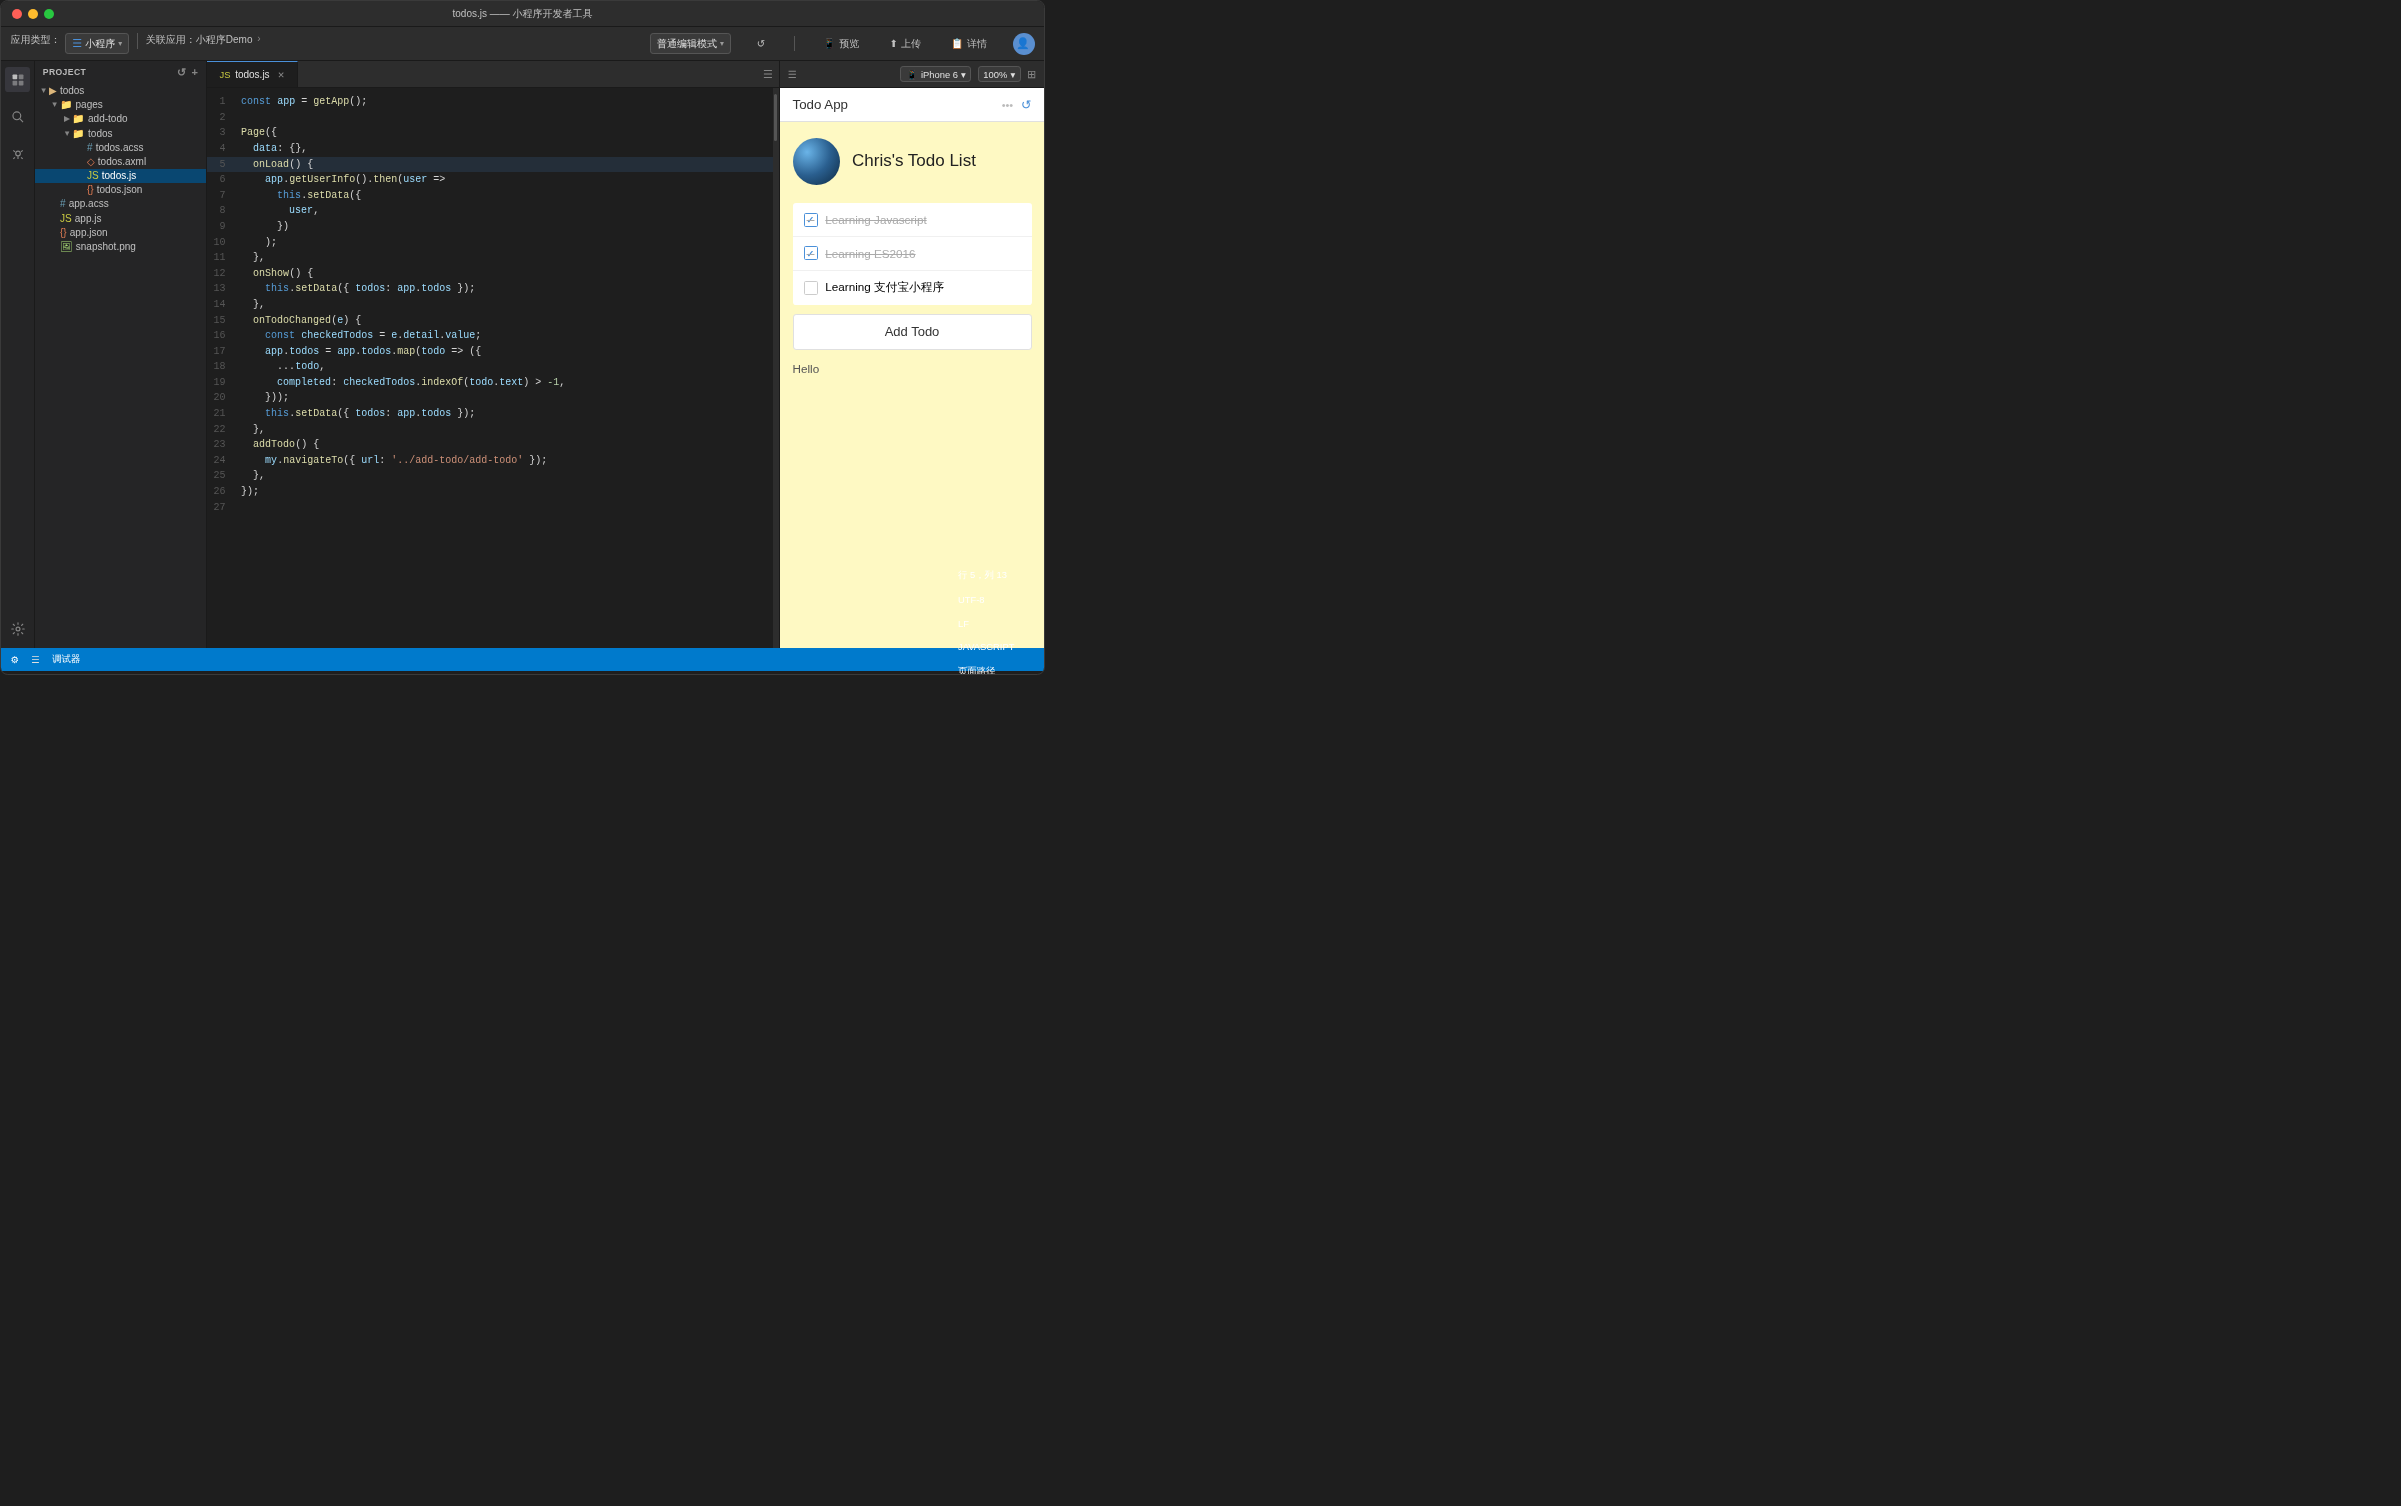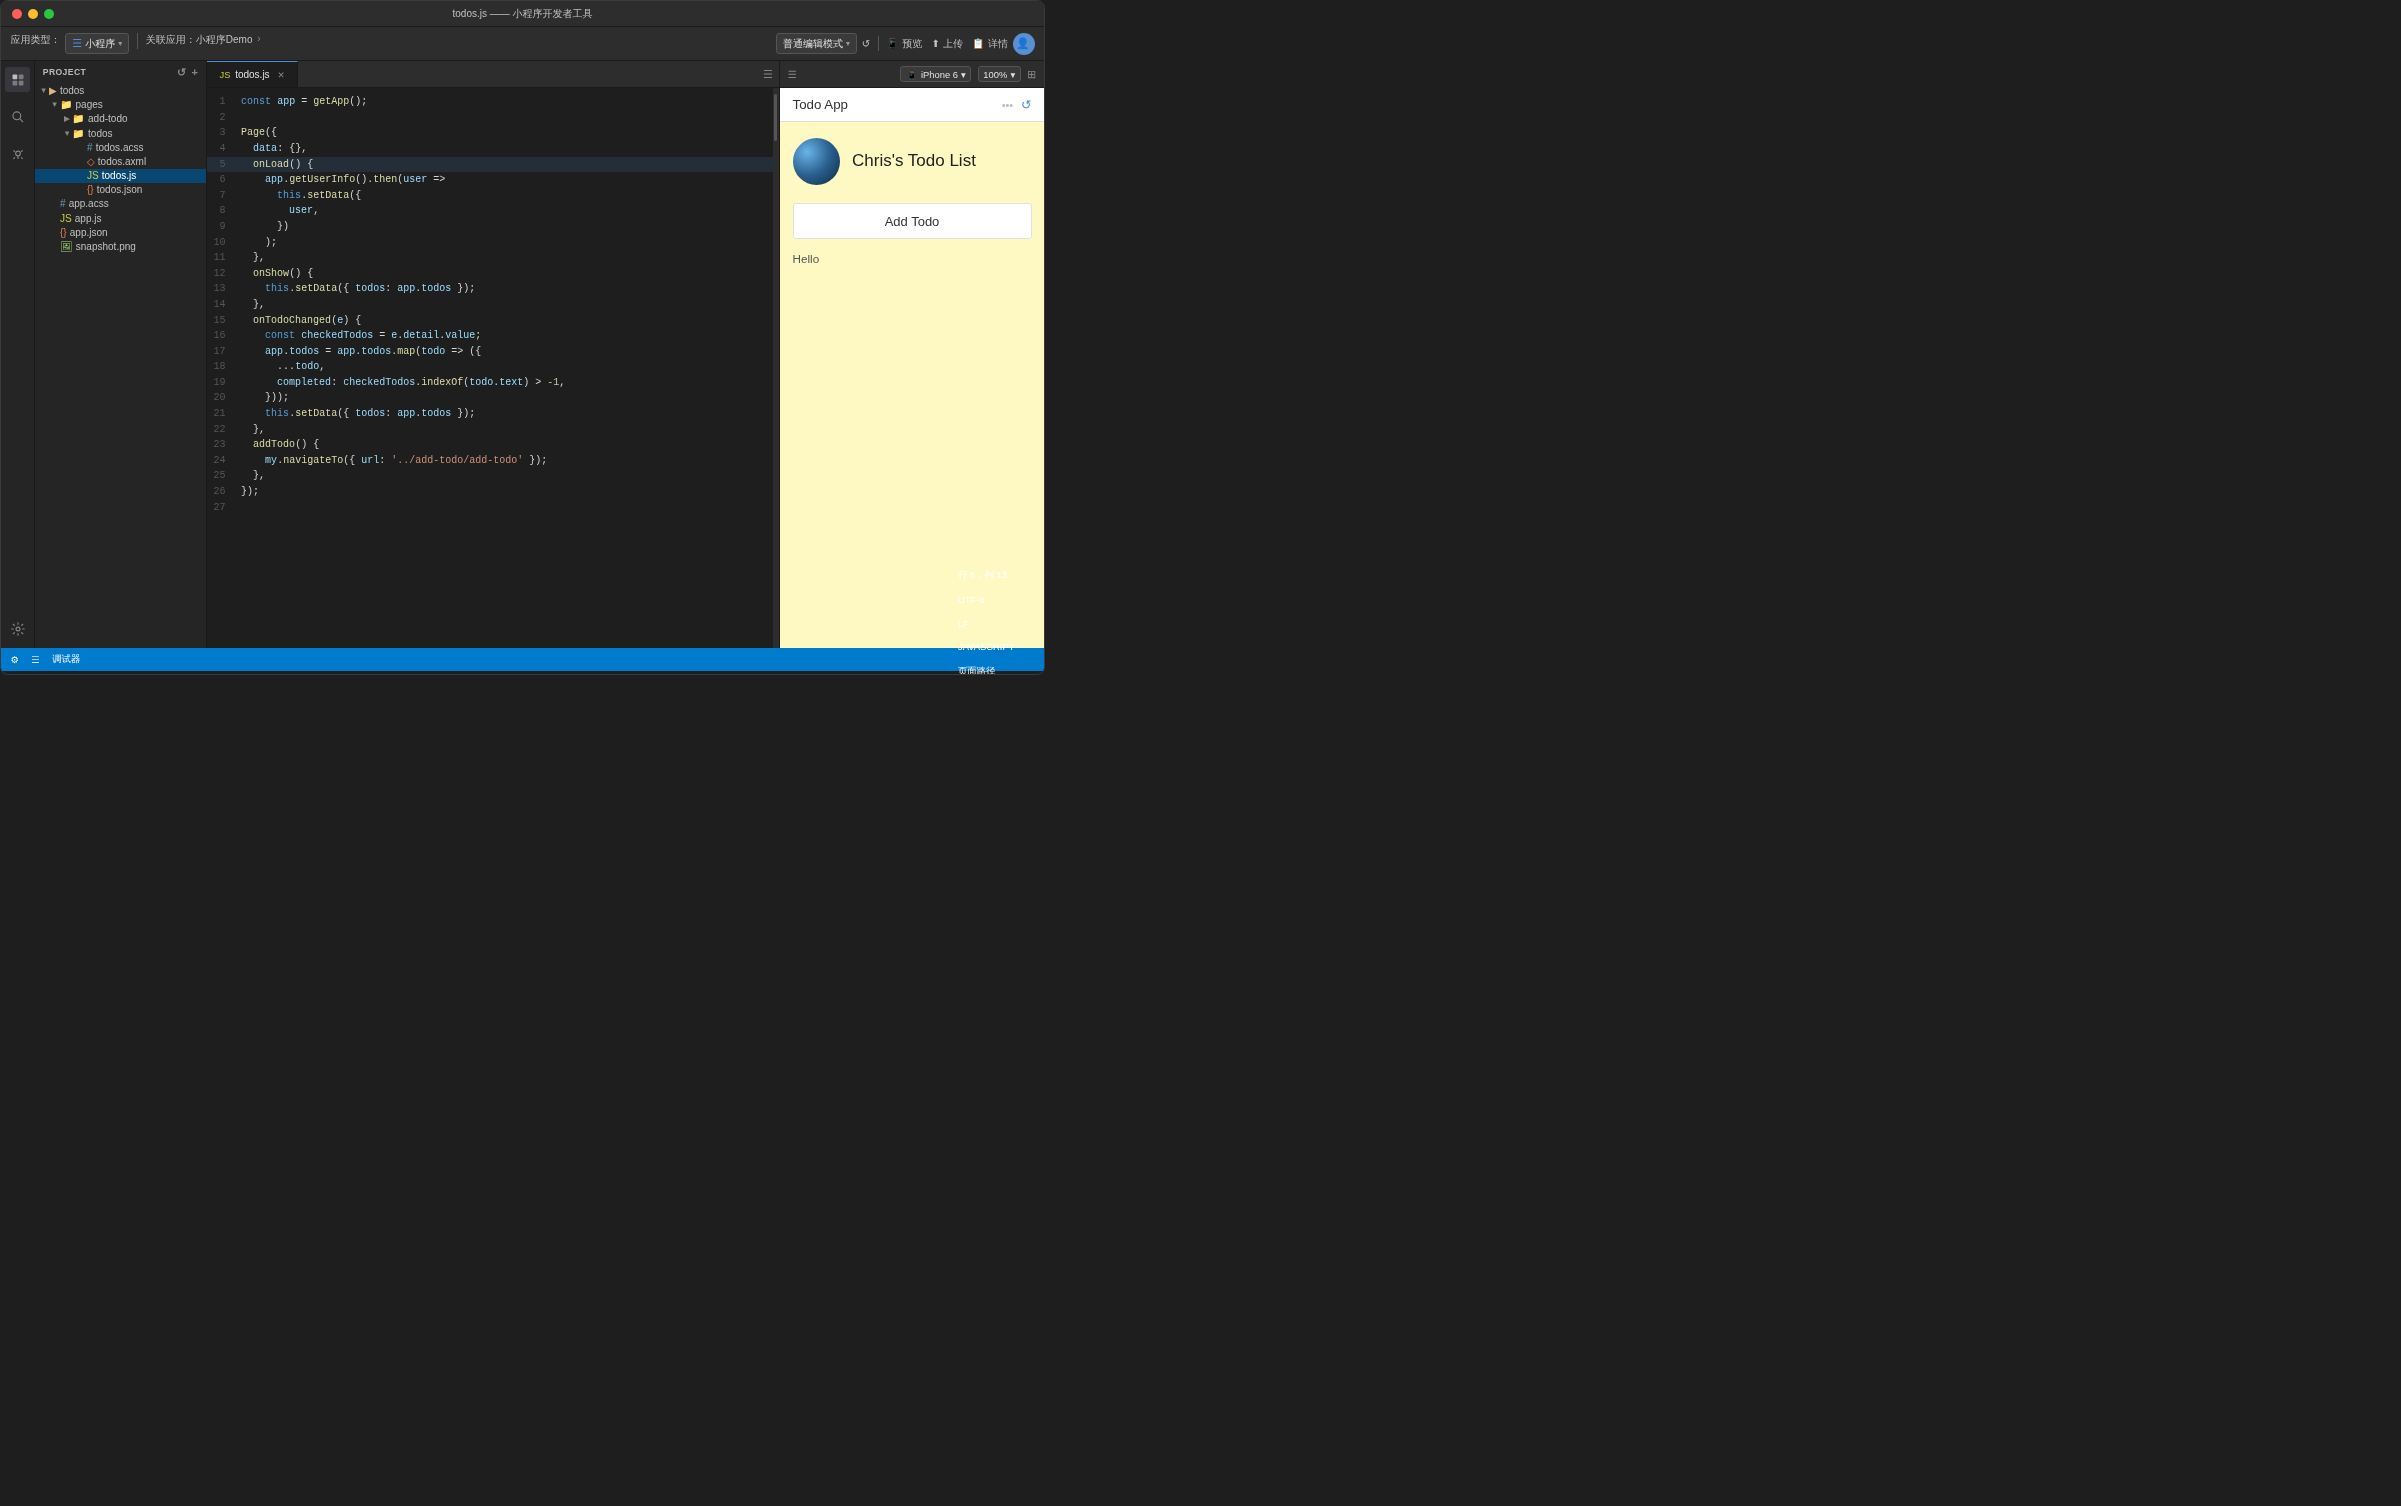--- a/index.html
+++ b/index.html
@@ -55,21 +55,21 @@
     }
     .toolbar-left {
       display: flex;
       align-items: flex-start;
       gap: 4.7px;
       flex: 1;
     }
     .toolbar-right {
       display: flex;
       align-items: center;
-      gap: 0;
+      gap: 21px;
     }
     .toolbar-label {
       color: #c0c0c0;
       font-size: 10px;
     }
     .toolbar-dropdown {
       background: #3a3a3a;
       border: 0.8px solid #555;
       border-radius: 3.1px;
       color: #e0e0e0;
@@ -782,20 +782,37 @@
 
       <div class="preview-app-body">
 
         <div class="todo-header">
           <div class="todo-avatar">
             <div class="todo-avatar-inner"></div>
           </div>
           <span class="todo-title">Chris's Todo List</span>
         </div>
 
+        <div class="todo-list">
+
+          <div class="todo-item completed">
+            <div class="todo-checkbox checked"></div>
+            <span>Learning Javascript</span>
+          </div>
+
+          <div class="todo-item completed">
+            <div class="todo-checkbox checked"></div>
+            <span>Learning ES2016</span>
+          </div>
+
+          <div class="todo-item">
+            <div class="todo-checkbox"></div>
+            <span>Learning 支付宝小程序</span>
+          </div>
+        </div>
 
         <button class="add-todo-btn">
           <span>Add Todo</span>
         </button>
 
         <div class="hello-text">Hello</div>
       </div>
     </div>
   </div>
 

